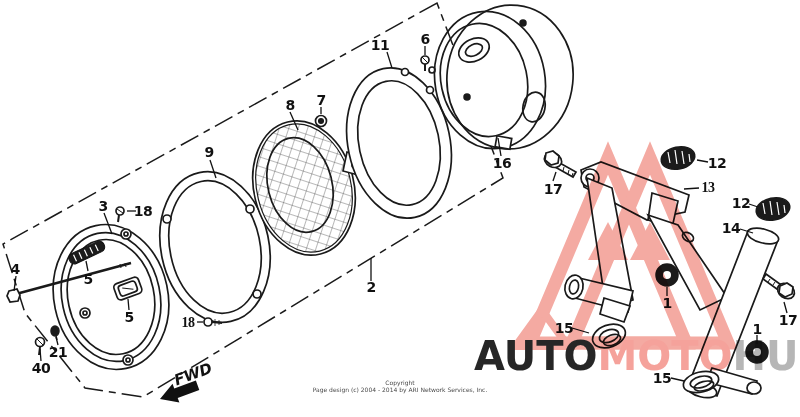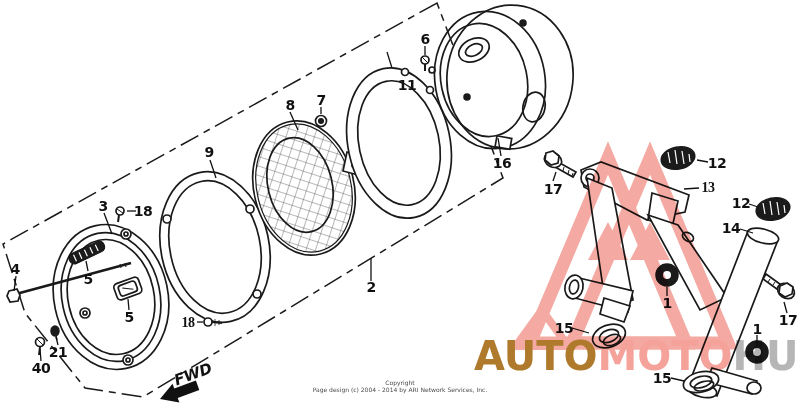--- a/index.html
+++ b/index.html
@@ -232,21 +232,21 @@
       <div class="plbl" style="left: 757px; top: 329px;">1</div>
       <div class="plbl" style="left: 371px; top: 287px;">2</div>
       <div class="plbl" style="left: 103px; top: 206px;">3</div>
       <div class="plbl" style="left: 15px; top: 269px;">4</div>
       <div class="plbl" style="left: 88px; top: 279px;">5</div>
       <div class="plbl" style="left: 425px; top: 39px;">6</div>
       <div class="plbl" style="left: 321px; top: 100px;">7</div>
       <div class="plbl" style="left: 290px; top: 105px;">8</div>
       <div class="plbl" style="left: 209px; top: 152px;">9</div>
       <div class="plbl" style="left: 129px; top: 317px;">5</div>
-      <div class="plbl" style="left: 407px; top: 45px; margin-top: 40px;">11</div>
+      <div class="plbl" style="left: 380px; top: 45px;">11</div>
       <div class="plbl" style="left: 717px; top: 163px;">12</div>
       <div class="plbl" style="left: 741px; top: 203px;">12</div>
       <div class="plbl" style="left: 708px; top: 188px; font-family: Liberation Serif, serif;">13</div>
       <div class="plbl" style="left: 731px; top: 228px;">14</div>
       <div class="plbl" style="left: 564px; top: 328px;">15</div>
       <div class="plbl" style="left: 662px; top: 378px;">15</div>
       <div class="plbl" style="left: 502px; top: 163px;">16</div>
       <div class="plbl" style="left: 553px; top: 189px;">17</div>
       <div class="plbl" style="left: 788px; top: 320px;">17</div>
       <div class="plbl" style="left: 188px; top: 323px; font-family: Liberation Serif, serif;">18</div>
@@ -256,20 +256,20 @@
     </div>
 
   <div id="watermark">
     <svg width="800" height="417" viewBox="0 0 800 417">
       <polygon points="608,158 530,343 686,343" fill="none" stroke-width="13" stroke="#F29B92"></polygon>
       <polygon points="650,158 572,343 728,343" fill="none" stroke-width="13" stroke="#F29B92"></polygon>
       <polygon points="608,222 588,260 628,260" fill="#F29B92"></polygon>
       <polygon points="650,222 630,260 670,260" fill="#F29B92"></polygon>
       <polygon points="542,310 516,346 568,346" fill="none" stroke-width="8" stroke="#F29B92"></polygon>
     </svg>
-    <div id="wm-text"><span style="color: #a16207;">AUTO</span><span style="color: rgb(244, 146, 138); margin-top: 32px;">MOTO</span><span style="color: rgb(169, 169, 169);">HUB</span></div>
+    <div id="wm-text"><span style="color: #000000;">AUTO</span><span style="color: rgb(244, 146, 138); margin-top: 32px;">MOTO</span><span style="color: rgb(169, 169, 169);">HUB</span></div>
   </div>
 
   <div id="footer">
     <div>Copyright</div>
     <div>Page design (c) 2004 - 2014 by ARI Network Services, Inc.</div>
   </div>
 </div>
 
 </body></html>

